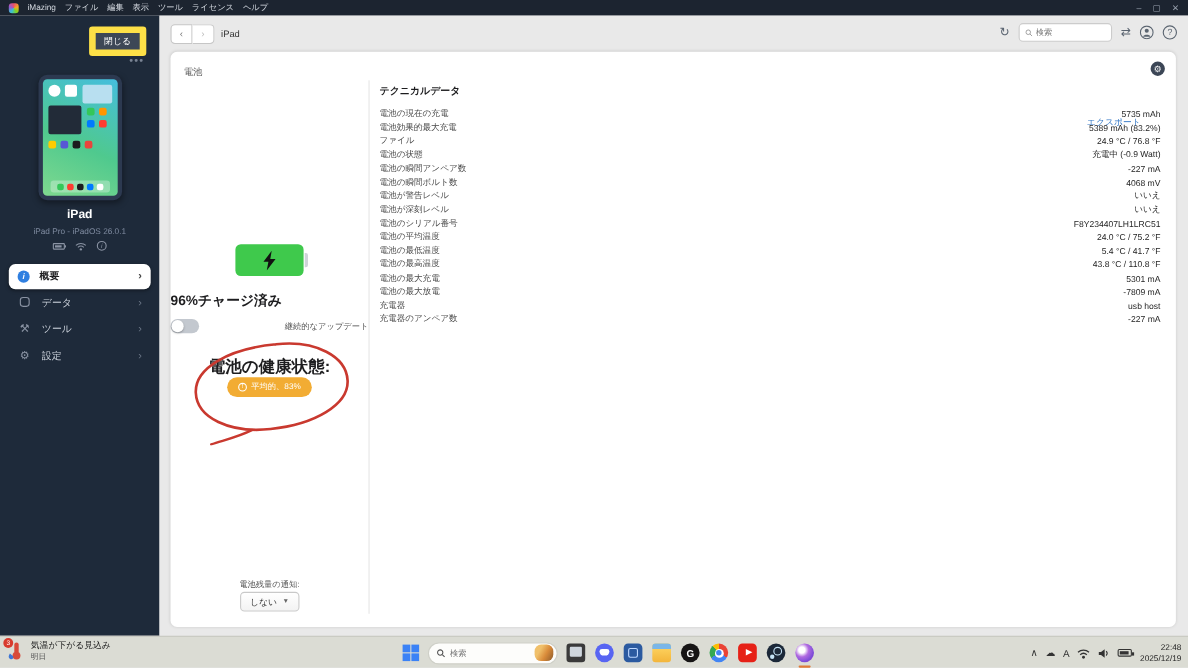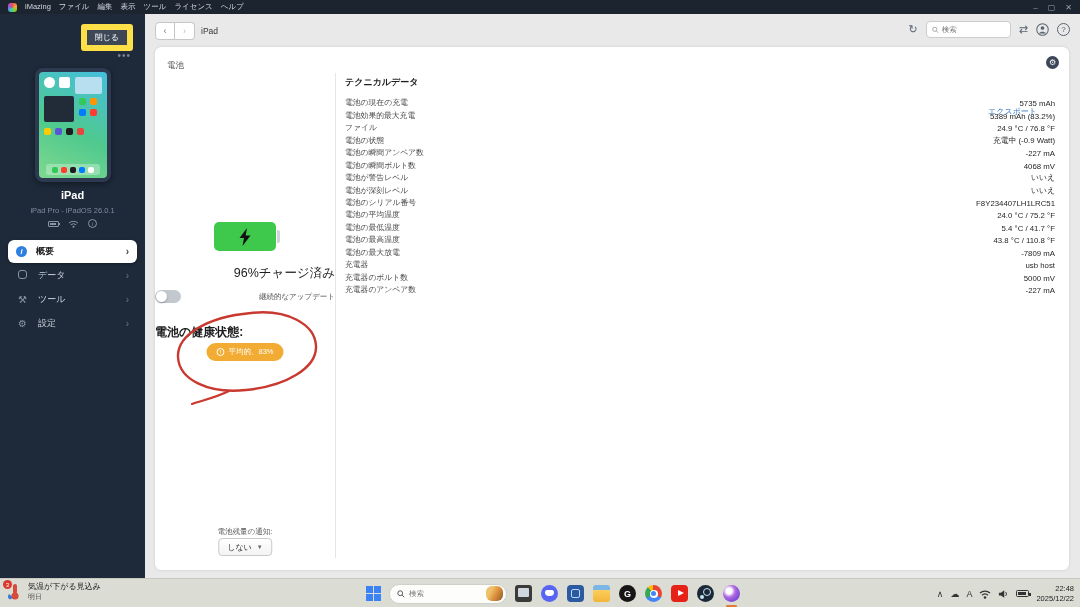--- a/index.html
+++ b/index.html
@@ -82,30 +82,30 @@
     border-radius:50%; background:#3c4656; color:#fff; font-size:8px;
     display:flex; align-items:center; justify-content:center; }
   .divider { position:absolute; left:180px; top:26px; bottom:12px; width:1px; background:#e6e6e6; }
 
   .left-col { position:absolute; left:0; top:0; width:180px; height:100%; }
   .batt-big { position:relative; width:62px; height:29px; margin:175px auto 0;
     background:#3fc94c; border-radius:5px; }
   .batt-big::after { content:""; position:absolute; right:-4px; top:8px; width:3.5px;
     height:13px; background:#cfd4d9; border-radius:0 2px 2px 0; }
   .bolt { position:absolute; left:50%; top:50%; transform:translate(-50%,-50%); }
-  .charge-text { position:absolute; left:0; right:0; top:218px; text-align:right;
-    font-size:12.5px; font-weight:normal; color:#1d1d1f; }
+  .charge-text { position:absolute; left:0; right:0; top:218px; text-align:left;
+    font-size:12.5px; font-weight:bold; color:#1d1d1f; }
   .toggle-row { position:absolute; left:0; right:0; top:243px; display:flex;
     justify-content:space-between; align-items:center; gap:5px; }
   .toggle { width:26px; height:13px; background:#c3c8cf; border-radius:7px; position:relative; }
   .toggle::after { content:""; position:absolute; left:1px; top:1px; width:11px; height:11px;
     background:#fff; border-radius:50%; box-shadow:0 1px 2px rgba(0,0,0,.3); }
   .toggle-label { font-size:7.5px; color:#555; }
-  .health-label { position:absolute; left:0; right:0; top:277px; 
-    font-size:12px; font-weight:bold; color:#1d1d1f; }
+  .health-label { position:absolute; left:0; right:0; top:277px; text-align:center;
+    font-size:15px; font-weight:bold; color:#1d1d1f; }
   .health-badge { position:absolute; left:50%; transform:translateX(-50%); top:296px;
     background:#f2ac33; color:#fff; border-radius:9px; height:18px; padding:0 10px;
     display:flex; align-items:center; gap:4px; font-size:7.5px; white-space:nowrap; }
   .warn-circ { width:8px; height:8px; border:1px solid #fff; border-radius:50%;
     font-size:6px; display:flex; align-items:center; justify-content:center; }
   .annotation { position:absolute; left:16px; top:258px; z-index:5; pointer-events:none; }
   .notify-label { position:absolute; left:0; right:0; top:480px; text-align:center;
     font-size:7.5px; color:#555; }
   .notify-btn { position:absolute; left:50%; transform:translateX(-50%); top:491px;
     height:18px; background:linear-gradient(#fff,#f3f3f3); border:1px solid #c9c9c9;
@@ -362,30 +362,30 @@
           </div>
           <div class="tech-row">
             <span class="tl">電池の最低温度</span>
             <span class="tv">5.4 °C / 41.7 °F</span>
           </div>
           <div class="tech-row">
             <span class="tl">電池の最高温度</span>
             <span class="tv">43.8 °C / 110.8 °F</span>
           </div>
           <div class="tech-row">
+            <span class="tl">電池の最大充電</span>
+            <span class="tv">5301 mA</span>
+          </div>
+          <div class="tech-row">
             <span class="tl">電池の最大放電</span>
             <span class="tv">-7809 mA</span>
           </div>
           <div class="tech-row">
             <span class="tl">充電器</span>
             <span class="tv">usb host</span>
-          </div>
-          <div class="tech-row">
-            <span class="tl">充電器のボルト数</span>
-            <span class="tv">5000 mV</span>
           </div>
           <div class="tech-row">
             <span class="tl">充電器のアンペア数</span>
             <span class="tv">-227 mA</span>
           </div>
         </div>
     </div>
   </div>
 </div>
 
@@ -442,16 +442,16 @@
       <path d="M3 6.2 A4.5 4.5 0 0 1 9 6.2" fill="none" stroke="#333" stroke-width="1.2"></path>
       <circle cx="6" cy="8.5" r="1.3" fill="#333"></circle>
     </svg>
     <svg width="11" height="10" viewBox="0 0 12 10">
       <path d="M1 3.5 H3.2 L6.8 0.8 V9.2 L3.2 6.5 H1 Z" fill="#333"></path>
       <path d="M8.3 2.8 A3.2 3.2 0 0 1 8.3 7.2" fill="none" stroke="#333" stroke-width="1"></path>
     </svg>
     <span class="tray-batt"></span>
     <span class="clock">
       <div>22:48</div>
-      <div>2025/12/22</div>
+      <div>2025/12/19</div>
     </span>
   </div>
 </div>
 
 </body></html>

